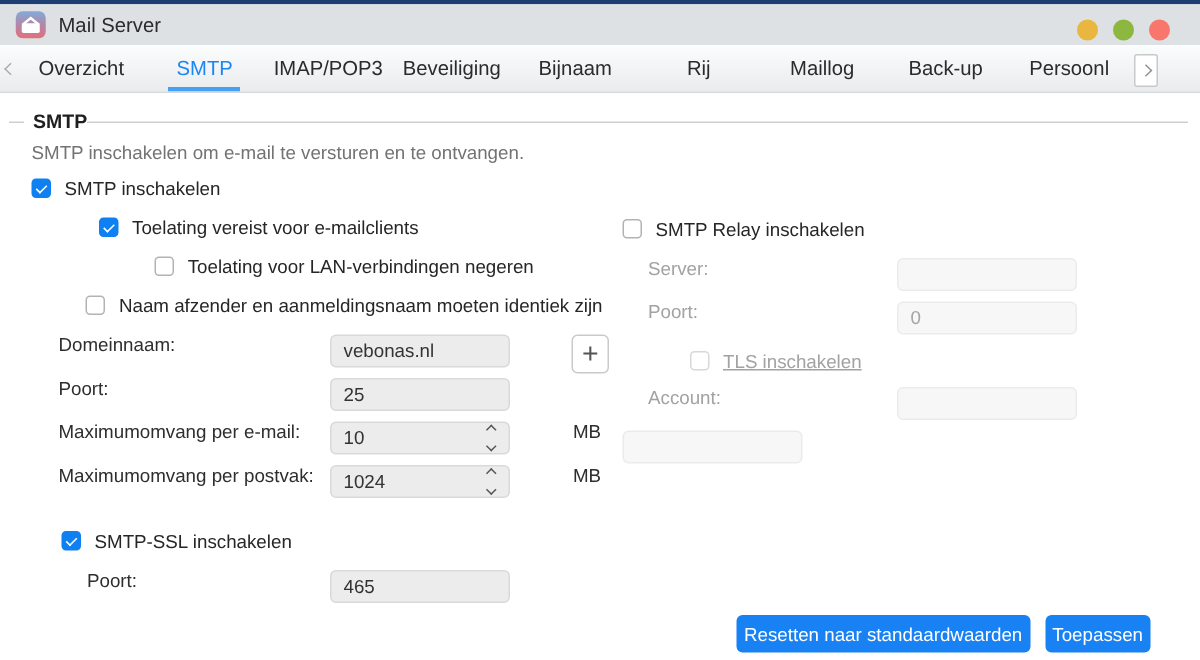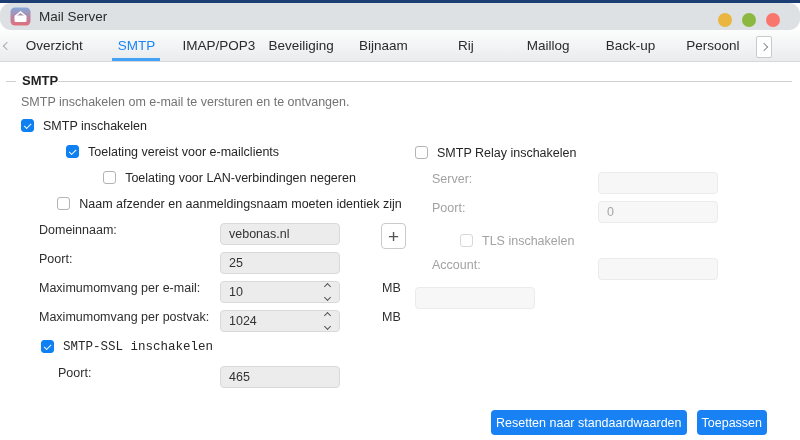--- a/index.html
+++ b/index.html
@@ -4,21 +4,21 @@
 <style>
   * { margin:0; padding:0; box-sizing:border-box; }
   html,body { width:800px; height:440px; overflow:hidden; }
   body { font-family:"Liberation Sans","DejaVu Sans",sans-serif; background:#fff; position:relative; }
 
   .desktop-strip { position:absolute; left:0; top:0; width:800px; height:3px; background:#1c3e72; }
 
   .window { position:absolute; left:0; top:3px; width:800px; height:437px; background:#fff; }
 
   
-  .titlebar { position:relative; height:27px; background:#dde1e4; display:flex; align-items:center;border-radius:11px; }
+  .titlebar { position:relative; height:27px; background:#dde1e4; display:flex; align-items:center; }
   .app-icon { width:21px; height:19px; margin-left:10px; display:inline-block; }
   .win-title { margin-left:8px; font-size:13.5px; color:#2b2b2b; }
   .traffic { position:absolute; right:20px; top:10px; display:flex; gap:10px; }
   .dot { width:14px; height:14px; border-radius:50%; display:inline-block; cursor:pointer; }
 
   
   .tabbar { position:relative; height:32px; background:linear-gradient(#fcfdfd,#e9ebed); border-bottom:1px solid #d6d9db; display:flex; align-items:stretch; }
   .tab-scroll-left { position:absolute; left:1px; top:0; width:12px; height:100%; display:flex; align-items:center; justify-content:center; cursor:pointer; }
   .tab-scroll-right { position:absolute; right:28px; top:6px; width:16px; height:22px; background:#fff; border:1px solid #c7c9cb; border-radius:2px; display:flex; align-items:center; justify-content:center; cursor:pointer; }
   .chevL { width:6px; height:6px; border-left:1.5px solid #a9adb0; border-bottom:1.5px solid #a9adb0; transform:rotate(45deg); }
@@ -43,21 +43,21 @@
   .col-right { position:absolute; left:415px; top:84px;  width:375px; }
 
   
   .cbrow { display:flex; align-items:center; height:13px; margin-bottom:13px; }
   .checkbox { width:13px; height:13px; border:1px solid #b3b3b3; border-radius:3px; background:#fff; flex:0 0 auto; cursor:pointer; display:flex; align-items:center; justify-content:center; }
   .checkbox.checked { background:#0f80f1; border-color:#0f80f1; }
   .check { display:none; width:7px; height:3.5px; border-left:1.7px solid #fff; border-bottom:1.7px solid #fff; transform:rotate(-45deg) translate(0.5px,-0.5px); }
   .checkbox.checked .check { display:block; }
   .checkbox.disabled { border-color:#d8d8d8; }
   .cblabel { margin-left:9px; font-size:12.5px; color:#262626; white-space:nowrap; }
-  .cblabel.dim { color:#a2a2a2; }
+  .cblabel.dim { color:#a2a2a2;text-decoration:underline; }
   .ind1 { margin-left:17px;padding-left:28px; }
   .ind2 { margin-left:32px;justify-content:center; }
   .ind1b { margin-left:20px; }
 
   
   .fieldrow { display:flex; align-items:flex-start; height:26px; margin-bottom:3px;gap:33px; }
   .flabel { font-size:12.5px; color:#2e2e2e; white-space:nowrap; flex:0 0 auto; }
   .flabel.dim { color:#a2a2a2; }
   .lc .flabel { margin-left:18px; width:148px; }
   .lc.sslrow .flabel { margin-left:37px; width:129px; }
@@ -66,21 +66,21 @@
   .tinput:disabled { background:#f7f7f7; border-color:#ebebeb; color:#a6a6a6; }
   .spinwrap { position:relative; width:120px; }
   .spinwrap .tinput { width:120px; padding-right:26px; }
   .spinners { position:absolute; right:7px; top:3px; width:12px; height:16px; display:flex; flex-direction:column; align-items:center; justify-content:space-between; cursor:pointer; }
   .chevU { width:5px; height:5px; border-left:1.4px solid #555; border-top:1.4px solid #555; transform:rotate(45deg); }
   .chevD { width:5px; height:5px; border-right:1.4px solid #555; border-bottom:1.4px solid #555; transform:rotate(45deg); }
   .unit { margin-left:9px; font-size:12.5px; color:#2e2e2e; }
   .plusbtn { margin-left:8px; width:34px; height:26px; background:#fff; border:1px solid #cacaca; border-radius:4px; cursor:pointer; display:flex; align-items:center; justify-content:center; font-size:19px; font-weight:300; color:#555; line-height:1; font-family:inherit; }
 
   .mt8 { margin-top:8px; }
-  .mt6 { margin-top:4px;font-family:Liberation Mono, monospace; }
+  .mt6 { margin-top:18px; }
   .mt7 { margin-top:7px; }
   .mt9 { margin-top:9px; }
   .mb11 { margin-bottom:11px; }
   .mb9 { margin-bottom:9px; }
 
   
   .footer { position:absolute; right:33px; top:348px; display:flex; gap:10px; }
   .btn { height:25px; padding:0 5px; background:#1881f3; color:#fff; border:none; border-radius:4px; font-family:inherit; font-size:12.5px; cursor:pointer; white-space:nowrap; }
 </style>
 </head>

